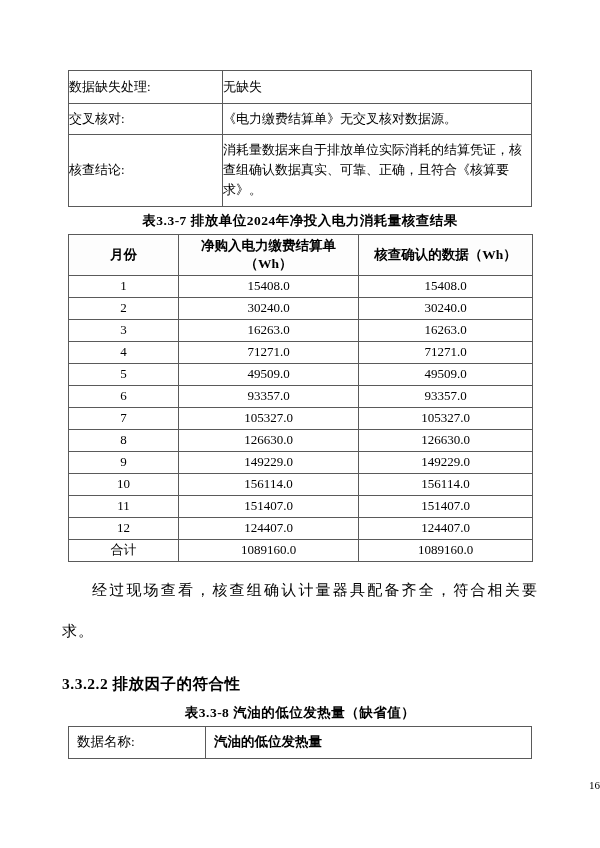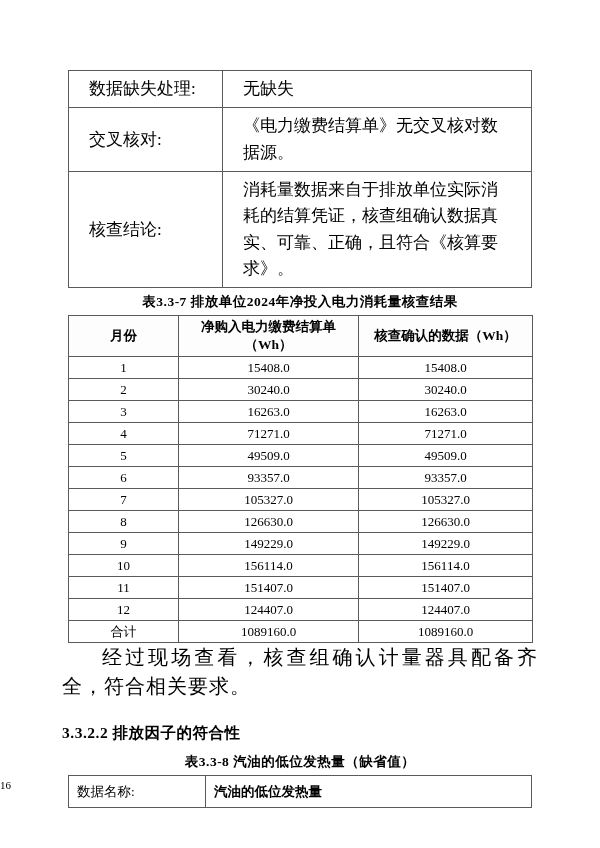--- a/index.html
+++ b/index.html
@@ -8,55 +8,55 @@
     width:600px; height:848px; background:#ffffff; position:relative;
     margin:0 auto; overflow:hidden;
     font-family:"Liberation Serif","DejaVu Serif",serif; color:#000;
   }
   .content { position:absolute; left:62px; top:70px; width:476px; }
 
   table { border-collapse:collapse; width:464px; margin-left:6px; table-layout:fixed; }
   td, th { border:1px solid #5a5a5a; vertical-align:middle; }
 
   
-  .kv-table td { font-size:17px; padding:5px 20px; line-height:1.55; }
+  .kv-table td { font-size:13px; padding:5px 0; line-height:1.55; }
   .kv-table td.kv-label { width:154px; }
   .kv-row-1 td { height:33px; }
   .kv-row-2 td { height:29px;margin-top:38px; }
   .kv-row-3 td { height:36px;margin-left:16px; }
 
   .table-title {
     text-align:center; font-weight:bold; font-size:13.5px;
     margin:5px 0 4px 0; letter-spacing:0.5px;
   }
 
   
   .elec-table th { font-size:13.5px; font-weight:bold; height:31px; padding:2px; background:#fdfdfd; }
   .elec-table td { font-size:13px; height:22px; text-align:center; padding:0 2px; }
   .elec-table col.c1 { width:110px; }
   .elec-table col.c2 { width:180px; }
   .elec-table col.c3 { width:174px; }
 
   .para {
-    font-size:20px; line-height:29px; text-indent:2em;
-    text-align:justify; letter-spacing:1px; 
+    font-size:15px; line-height:41px; text-indent:2em;
+    text-align:justify; letter-spacing:1px; margin-top:8px;
   }
   .heading {
     font-size:15.5px; font-weight:bold; margin-top:22px; letter-spacing:0.5px;
   }
 
   
   .gas-table td { font-size:13.5px; padding:5px 8px; }
   .gas-table td.kv-label { width:137px; }
   .gas-row-1 td { height:32px; }
   .bold-value { font-weight:bold; }
 
   .page-number {
     position:absolute; top:779px; left:0; width:100%;
-    text-align:left; font-size:11px;
+    text-align:right; font-size:11px;
   }
 </style>
 </head>
 <body>
 
 <div class="page">
   <div class="content">
 
     <table class="kv-table">
       <tbody>

